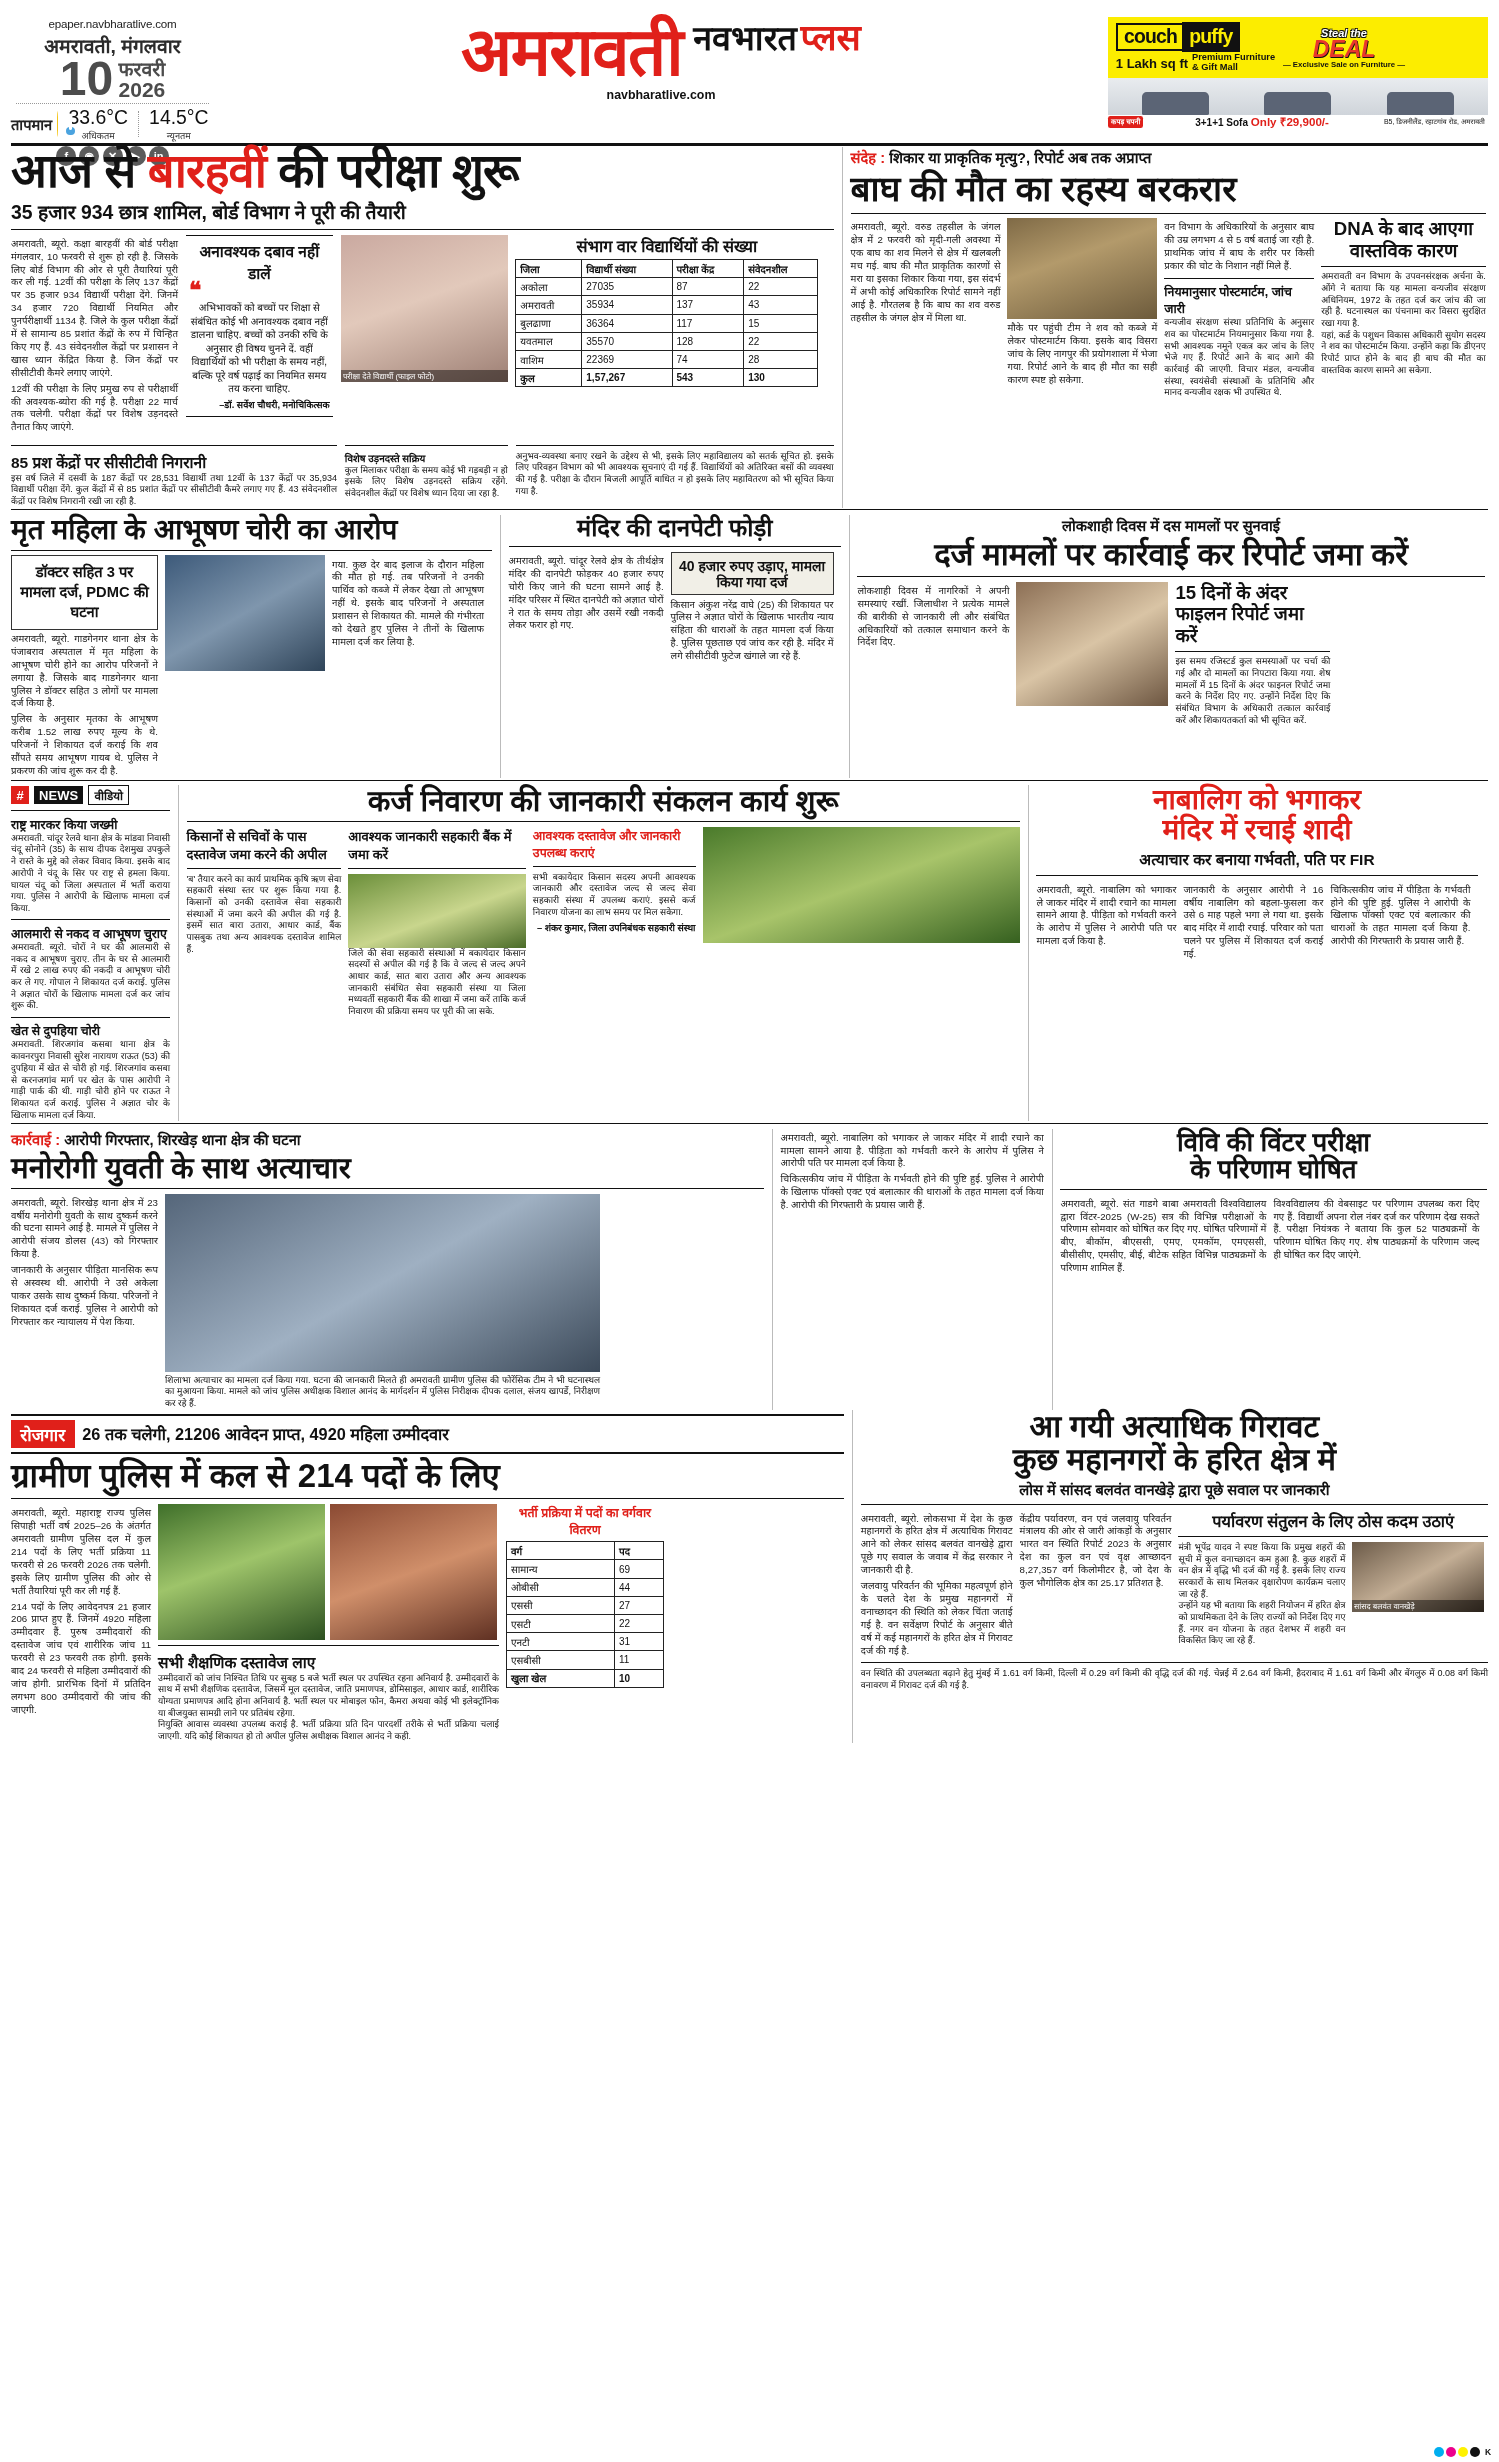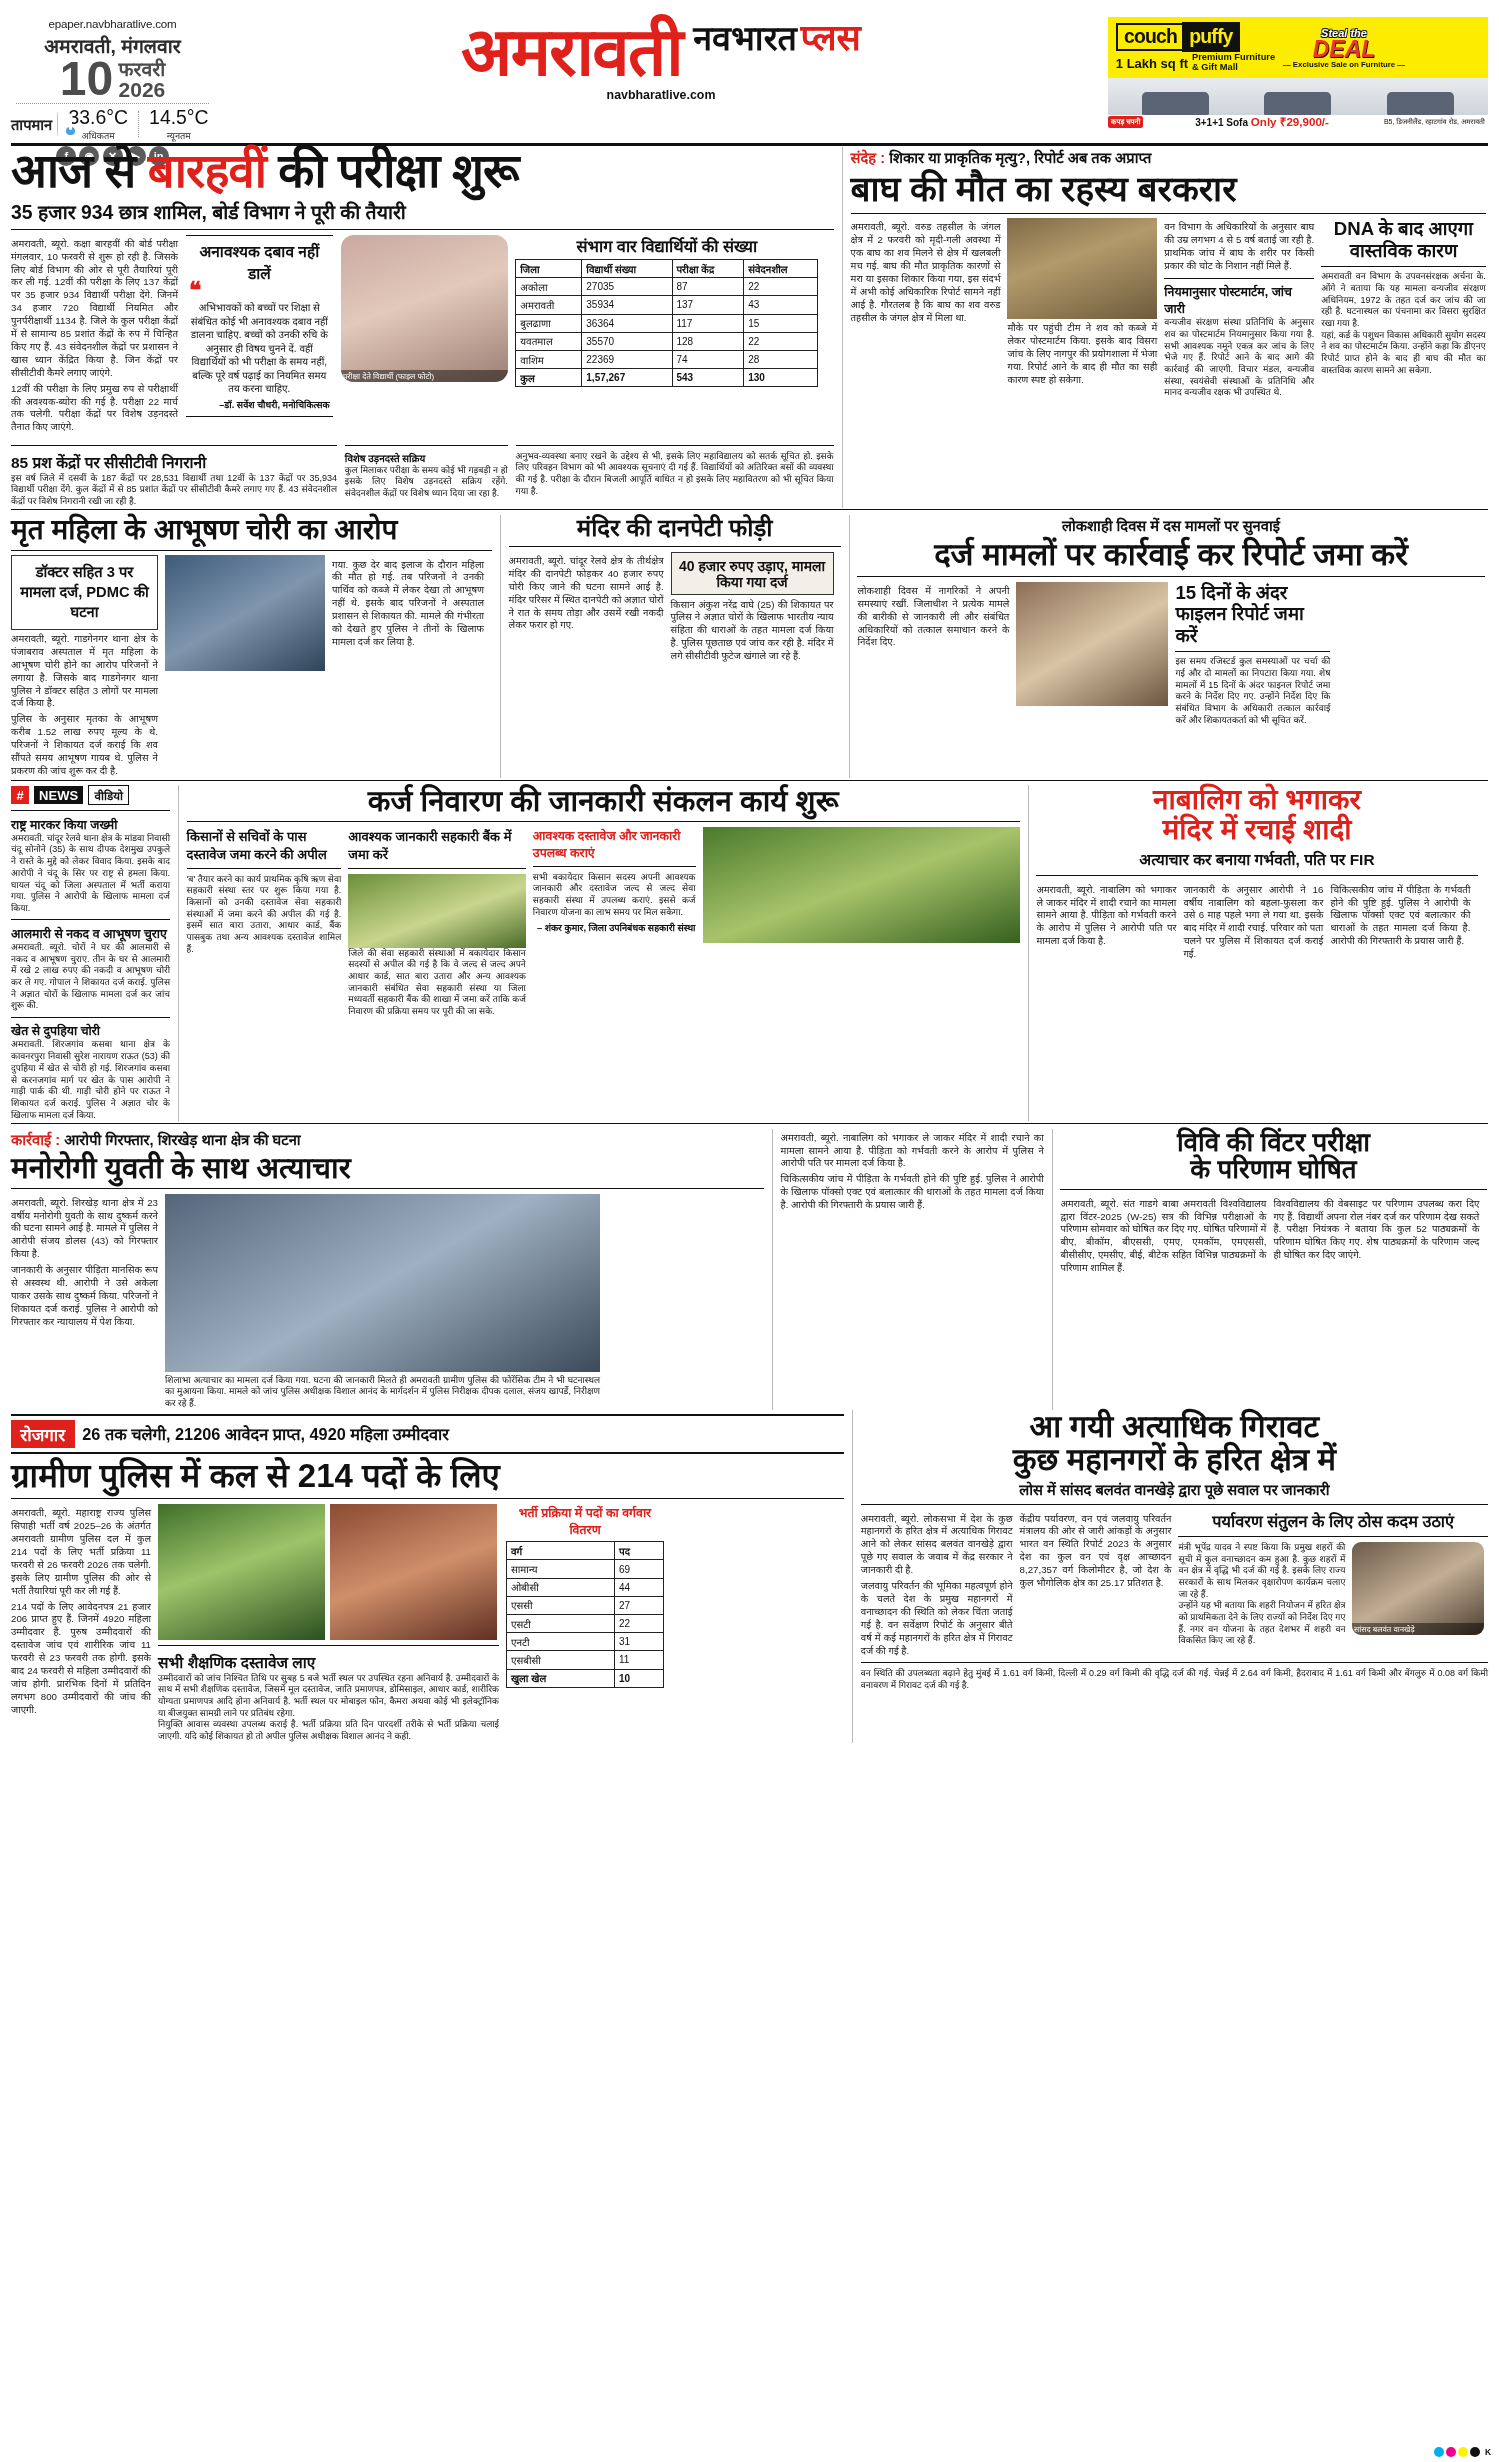--- a/index.html
+++ b/index.html
@@ -98,21 +98,21 @@
   table.stats { width:100%; border-collapse:collapse; font-size:10px; }
   table.stats th, table.stats td { border:0.8px solid #222; padding:1.6px 3.9px; text-align:left;}
   table.stats th { font-weight:700; }
   table.stats tr:last-child td { font-weight:900; }
   .stats-ttl { font-size:16.3px; font-weight:900; text-align:center; margin-bottom:2.3px;}
 
   .photo { background:#c9cdd2; position:relative; overflow:hidden;}
   .photo .cap { position:absolute; bottom:0; left:0; right:0; font-size:7.8px; color:#fff;
                 background:rgba(0,0,0,.45); padding:0.8px 2.3px;}
   .ph-tiger { background:linear-gradient(160deg,#7f6a46 0%,#b39a6b 40%,#6d5b3c 100%);}
-  .ph-class { background:linear-gradient(160deg,#caa9a0 0%,#e2c9bb 45%,#9d7f74 100%);border-radius:13px;}
+  .ph-class { background:linear-gradient(160deg,#caa9a0 0%,#e2c9bb 45%,#9d7f74 100%);}
   .ph-police{ background:linear-gradient(150deg,#3d5a7a 0%,#7f96ad 50%,#2f4459 100%);}
   .ph-meet  { background:linear-gradient(150deg,#8c6f55 0%,#d9c4a5 50%,#6d5641 100%);}
   .ph-field { background:linear-gradient(160deg,#4a7a2b 0%,#a8c46a 50%,#35601f 100%);}
   .ph-farm  { background:linear-gradient(160deg,#6b8f3a 0%,#c9d68d 55%,#4a6b28 100%);}
   .ph-crime { background:linear-gradient(150deg,#55667a 0%,#9fb0c2 50%,#3c4a5a 100%);}
   .ph-park  { background:linear-gradient(160deg,#3f6f2a 0%,#9ec46a 45%,#2c5020 100%);}
   .ph-track { background:linear-gradient(160deg,#8b4a33 0%,#d08f6a 50%,#5f3022 100%);}
   .ph-man   { background:linear-gradient(150deg,#6b5a48 0%,#c3ae95 50%,#4d3f31 100%);}
 
   .tagbar { display:flex; align-items:center; gap:4.7px; }
@@ -616,21 +616,21 @@
         </div>
         <div style="width:310px;">
           <div class="mini-ttl ctr" style="font-size:16.3px;">पर्यावरण संतुलन के लिए ठोस कदम उठाएं</div>
           <div class="hrule"></div>
           <div class="cols" style="gap:6.2px;">
             <div style="width:167px;">
               <p class="small">मंत्री भूपेंद्र यादव ने स्पष्ट किया कि प्रमुख शहरों की सूची में कुल वनाच्छादन कम हुआ है. कुछ शहरों में वन क्षेत्र में वृद्धि भी दर्ज की गई है. इसके लिए राज्य सरकारों के साथ मिलकर वृक्षारोपण कार्यक्रम चलाए जा रहे हैं.</p>
               <p class="small">उन्होंने यह भी बताया कि शहरी नियोजन में हरित क्षेत्र को प्राथमिकता देने के लिए राज्यों को निर्देश दिए गए हैं. नगर वन योजना के तहत देशभर में शहरी वन विकसित किए जा रहे हैं.</p>
             </div>
             <div style="width:132px;">
-              <div class="photo ph-man" style="height:93px;border-radius:9px;">
+              <div class="photo ph-man" style="height:70px;">
                 <div class="cap">सांसद बलवंत वानखेड़े</div>
               </div>
             </div>
           </div>
         </div>
       </div>
       <div class="hrule"></div>
       <p class="small">वन स्थिति की उपलब्धता बढ़ाने हेतु मुंबई में 1.61 वर्ग किमी, दिल्ली में 0.29 वर्ग किमी की वृद्धि दर्ज की गई. चेन्नई में 2.64 वर्ग किमी, हैदराबाद में 1.61 वर्ग किमी और बेंगलुरु में 0.08 वर्ग किमी वनावरण में गिरावट दर्ज की गई है.</p>
     </div>
   </div>

